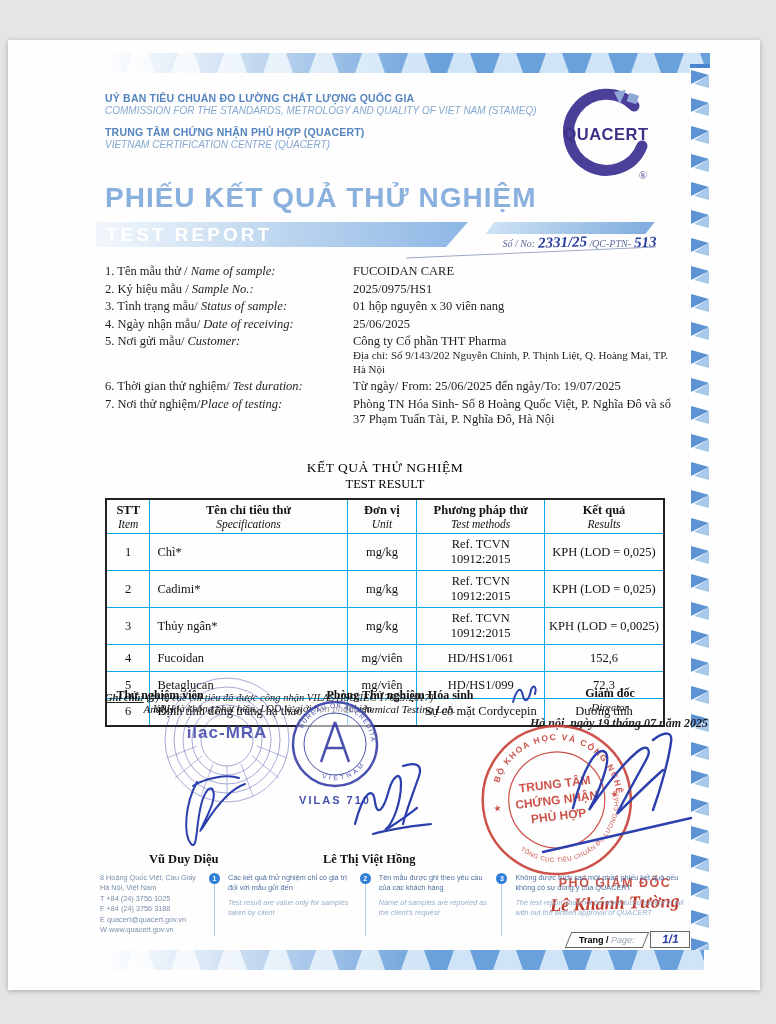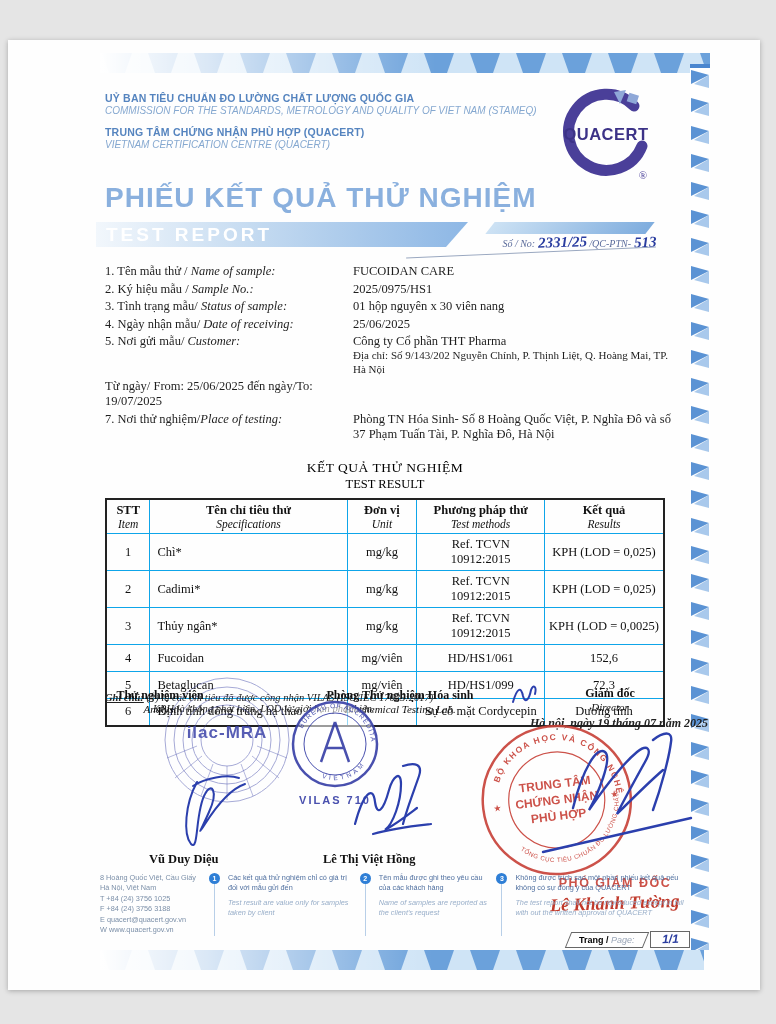--- a/index.html
+++ b/index.html
@@ -196,20 +196,21 @@
       <div class="val">25/06/2025</div>
     </div>
     <div class="row">
       <div class="lbl"><span>5. Nơi gửi mẫu/ </span><span class="en">Customer:</span></div>
       <div class="val">
           <div>Công ty Cổ phần THT Pharma</div>
         <div class="sub">Địa chỉ: Số 9/143/202 Nguyễn Chính, P. Thịnh Liệt, Q. Hoàng Mai, TP. Hà Nội</div>
         </div>
     </div>
     <div class="row">
+      <div class="lbl"><span>6. Thời gian thử nghiệm/ </span><span class="en">Test duration:</span></div>
       <div class="val">Từ ngày/ From: 25/06/2025 đến ngày/To: 19/07/2025</div>
     </div>
     <div class="row">
       <div class="lbl"><span>7. Nơi thử nghiệm/</span><span class="en">Place of testing:</span></div>
       <div class="val">Phòng TN Hóa Sinh- Số 8 Hoàng Quốc Việt, P. Nghĩa Đô và số 37 Phạm Tuấn Tài, P. Nghĩa Đô, Hà Nội</div>
     </div>
   </div>
 
   <div class="result-head">
     <div class="vn">KẾT QUẢ THỬ NGHIỆM</div>

